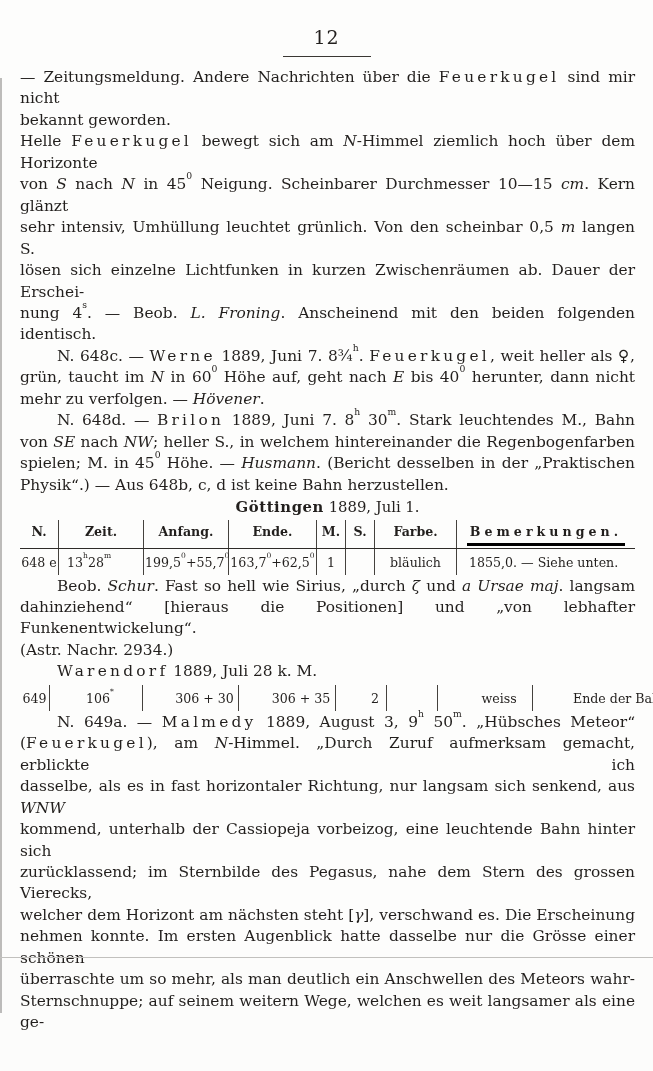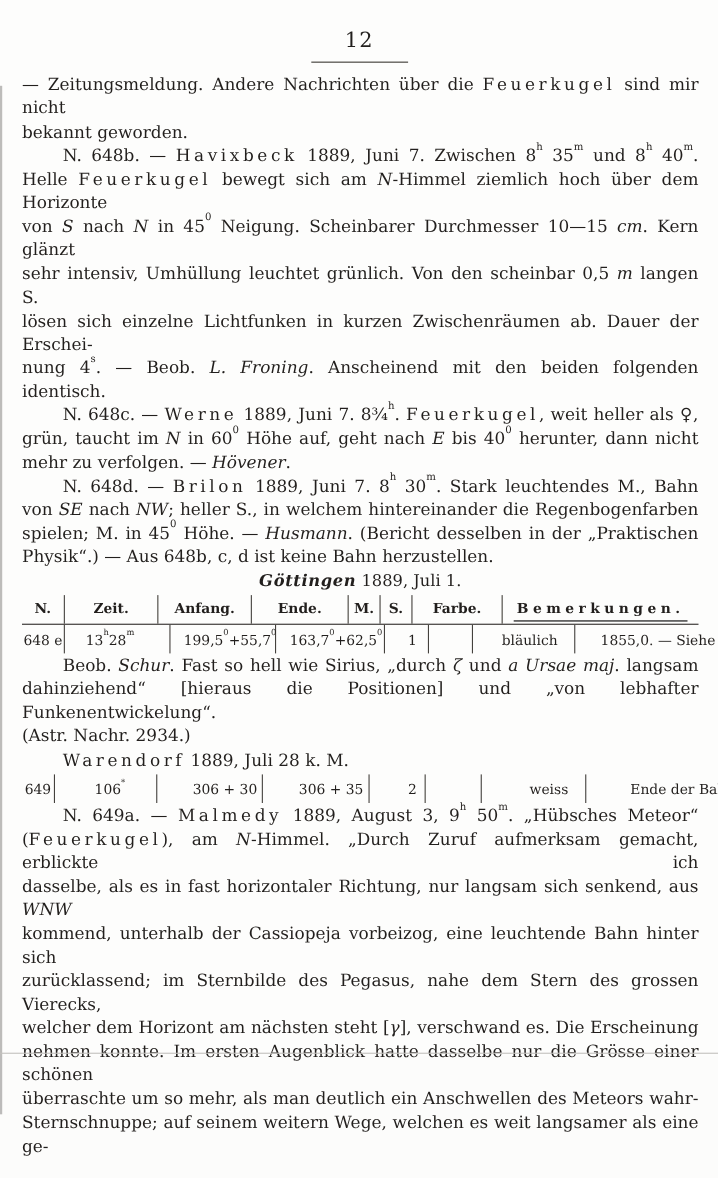--- a/index.html
+++ b/index.html
@@ -17,51 +17,50 @@
   .pagenum-rule{width:88px;height:0;border-bottom:1.4px solid #3a3733;
        margin:0 auto 10px;}
   .doc{margin:2px 20px 0 20px;width:615px;font-size:15.4px;line-height:21.45px;}
   .line{text-align:justify;text-align-last:justify;white-space:normal;}
   .line.end{text-align-last:auto;}
   .line.ind{padding-left:37px;}
   .g{letter-spacing:.21em;}
   i{font-style:italic;}
   sup{font-size:60%;letter-spacing:0;line-height:0;position:relative;top:-.45em;}
   .heading{text-align:center;font-size:14.8px;line-height:21.45px;}
-  .heading b{letter-spacing:.04em;font-style:italic;}
+  .heading b{letter-spacing:.04em;}
   .obstable{margin:2px 0 1px 0;font-size:12.6px;}
   .tgrid{display:grid;}
   .tc{text-align:center;line-height:20px;padding:1px 1px 2px;white-space:nowrap;
       overflow:visible;}
   .tc.bar{border-right:1px solid #44413d;}
   .tc.left{text-align:left;}
   .th-row{border-bottom:1.6px solid #2e2b28;}
   .th-row .tc{font-weight:bold;line-height:19px;padding-top:2px;}
-  .bem-inner{display:inline-block;border-bottom:1px solid #000000;
+  .bem-inner{display:inline-block;border-bottom:3px solid #000000;
       padding:0 3px 2px;letter-spacing:.32em;}
   .d-row .tc{line-height:21px;padding-top:3px;}
   .split{display:flex;padding:1px 9px 2px 8px;}
   .pad-l{padding-left:12px;}
 </style>
 </head>
 <body>
 
 <div class="page">
   <div class="scan-edge-left"></div>
   <div class="pagenum-wrap">
     <span class="pagenum">12</span>
     <div class="pagenum-rule"></div>
   </div>
   <div class="doc">
       <div class="para">
         <div class="line">— Zeitungsmeldung.  Andere Nachrichten über die <span class="g">Feuerkugel</span> sind mir nicht</div>
         <div class="line end">bekannt geworden.</div>
       </div>
       <div class="para">
-        <div class="line ind">N. 648b. — <span class="g">Havixbeck</span> 1889, Juni 7.  Zwischen 8<sup>h</sup> 35<sup>m</sup> und 8<sup>h</sup> 40<sup>m</sup>.</div>
         <div class="line">Helle <span class="g">Feuerkugel</span> bewegt sich am <i>N</i>-Himmel ziemlich hoch über dem Horizonte</div>
         <div class="line">von <i>S</i> nach <i>N</i> in 45<sup>0</sup> Neigung.  Scheinbarer Durchmesser 10—15 <i>cm</i>.  Kern glänzt</div>
         <div class="line">sehr intensiv, Umhüllung leuchtet grünlich.  Von den scheinbar 0,5 <i>m</i> langen S.</div>
         <div class="line">lösen sich einzelne Lichtfunken in kurzen Zwischenräumen ab. Dauer der Erschei-</div>
         <div class="line end">nung 4<sup>s</sup>. — Beob. <i>L. Froning</i>.  Anscheinend mit den beiden folgenden identisch.</div>
       </div>
       <div class="para">
         <div class="line ind">N. 648c. — <span class="g">Werne</span> 1889, Juni 7.  8¾<sup>h</sup>.  <span class="g">Feuerkugel</span>, weit heller als ♀,</div>
         <div class="line">grün, taucht im <i>N</i> in 60<sup>0</sup> Höhe auf, geht nach <i>E</i> bis 40<sup>0</sup> herunter, dann nicht</div>
         <div class="line end">mehr zu verfolgen. — <i>Hövener</i>.</div>
@@ -77,21 +76,21 @@
         <div class="tgrid th-row" style="grid-template-columns: 39px 85px 85px 88px 29px 29px 82px 178px;">
           <div class="tc bar">N.</div>
           <div class="tc bar">Zeit.</div>
           <div class="tc bar">Anfang.</div>
           <div class="tc bar">Ende.</div>
           <div class="tc bar">M.</div>
           <div class="tc bar">S.</div>
           <div class="tc bar">Farbe.</div>
           <div class="tc"><span class="bem-inner">Bemerkungen.</span></div>
         </div>
-        <div class="tgrid d-row" style="grid-template-columns: 39px 85px 85px 88px 29px 29px 82px 178px; gap: 11px;">
+        <div class="tgrid d-row" style="grid-template-columns: 39px 85px 85px 88px 29px 29px 82px 178px;">
           <div class="tc bar">648 e</div>
           <div class="tc bar split">
             <span>13<sup>h</sup></span>
             <span>28<sup>m</sup></span>
           </div>
           <div class="tc bar">199,5<sup>0</sup>+55,7<sup>0</sup></div>
           <div class="tc bar">163,7<sup>0</sup>+62,5<sup>0</sup></div>
           <div class="tc bar">1</div>
           <div class="tc bar"></div>
           <div class="tc bar">bläulich</div>

